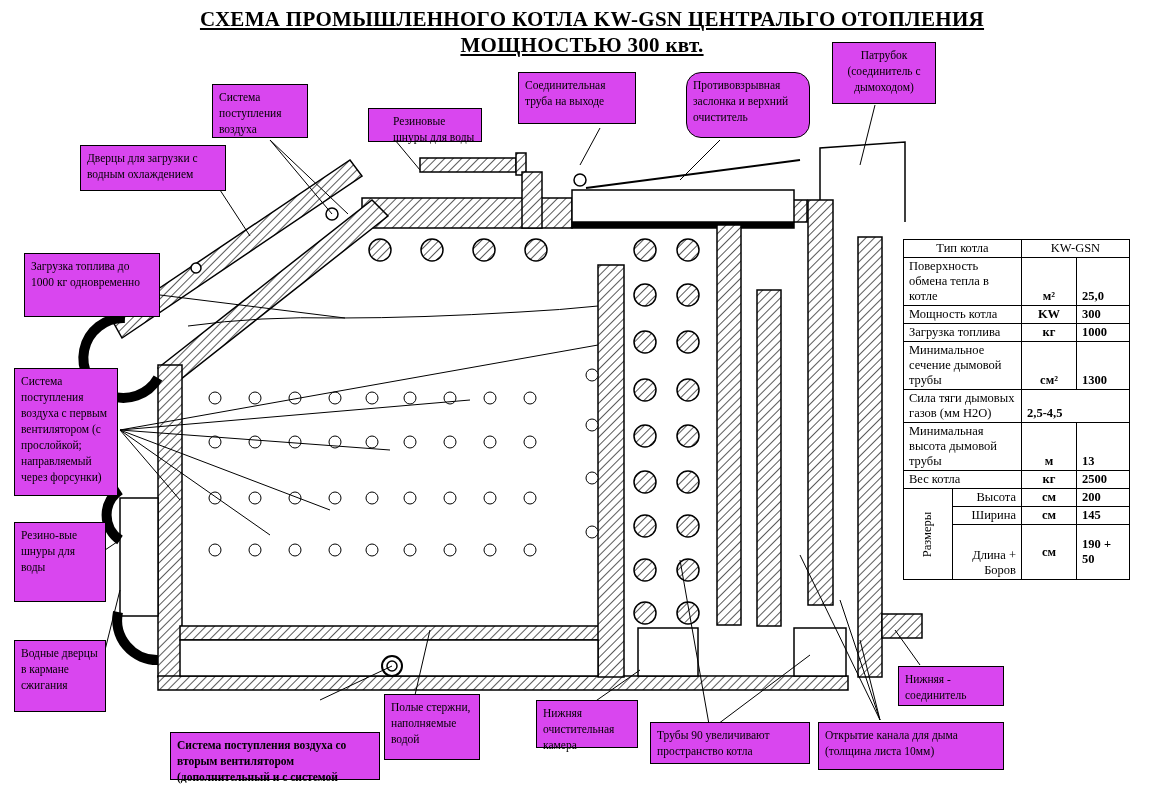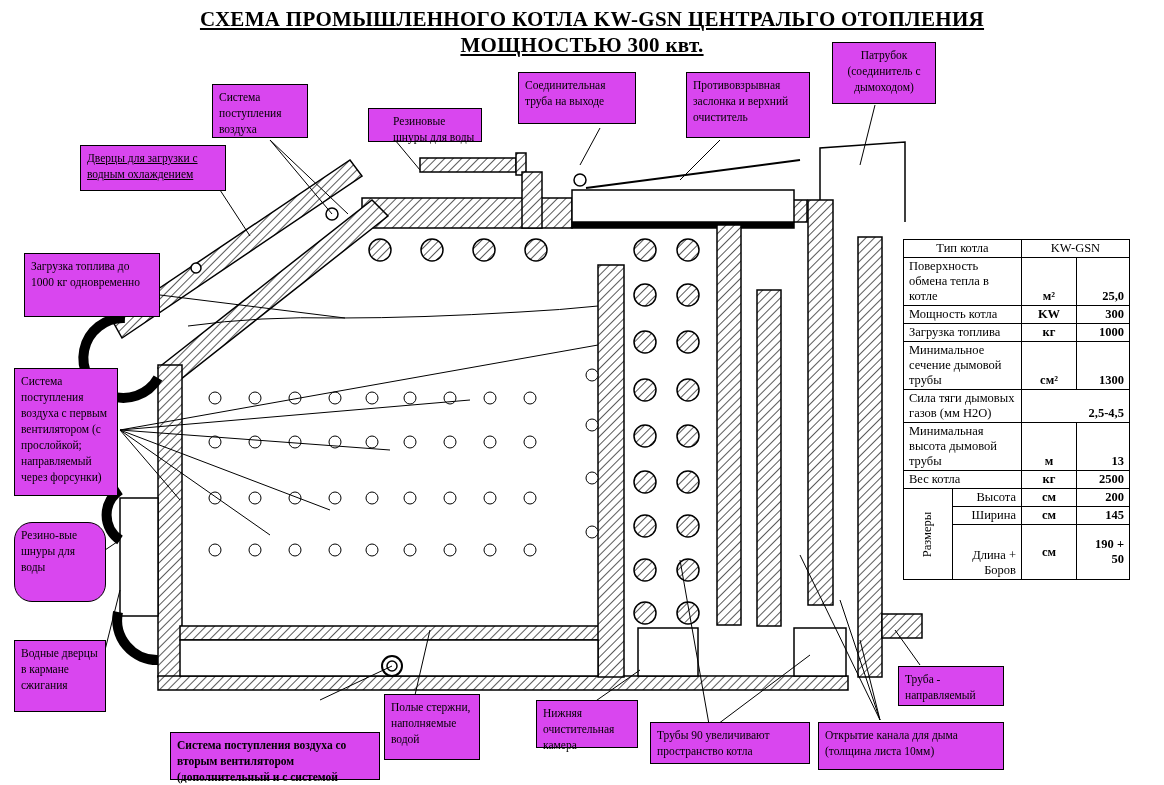--- a/index.html
+++ b/index.html
@@ -10,21 +10,21 @@
   .t1 { top:7px; left:10px; }
   .t2 { top:33px; left:0; }
   svg.diagram { position:absolute; left:0; top:0; }
   .callout { position:absolute; background:#d946ef; border:1px solid #000;
              font-size:11.5px; line-height:16px; padding:4px 6px; box-sizing:border-box; }
   .callout.center { text-align:center; }
   .specs { position:absolute; left:903px; top:239px; width:227px; border-collapse:collapse;
            font-size:12.5px; background:#fff; }
   .specs td { border:1px solid #000; padding:1px 5px; vertical-align:bottom; }
   .specs td.unit { text-align:center; font-weight:bold; width:44px; }
-  .specs td.val { text-align:right; font-weight:bold; width:42px; }
+  .specs td.val { text-align:left; font-weight:bold; width:42px; }
   .specs td.head { text-align:center; vertical-align:middle; }
   .specs td.vert { width:48px; padding:0; vertical-align:middle; text-align:center; }
   .specs td.vert span { display:inline-block; transform:rotate(-90deg); white-space:nowrap; }
   .specs td.sub { text-align:right; }
 </style>
 </head>
 <body>
 
 <div class="title t1">СХЕМА ПРОМЫШЛЕННОГО КОТЛА KW-GSN ЦЕНТРАЛЬГО ОТОПЛЕНИЯ</div>
 <div class="title t2">МОЩНОСТЬЮ 300 квт.</div>
@@ -181,33 +181,33 @@
     <line x1="880" y1="720" x2="800" y2="555"></line>
     <line x1="880" y1="720" x2="840" y2="600"></line>
     <line x1="880" y1="720" x2="860" y2="640"></line>
     <line x1="920" y1="665" x2="895" y2="630"></line>
   </g>
 </svg>
 
 <div class="callout" style="left:212px;top:84px;width:96px;height:54px;">Система поступления воздуха</div>
 <div class="callout" style="left:368px;top:108px;width:114px;height:34px;padding-left:24px;">Резиновые шнуры для воды</div>
 <div class="callout" style="left:518px;top:72px;width:118px;height:52px;">Соединительная труба на выходе</div>
-<div class="callout" style="left:686px;top:72px;width:124px;height:66px;">Противовзрывная заслонка и верхний очиститель</div>
+<div class="callout" style="left:686px;top:72px;width:124px;height:66px;border-radius:15px;">Противовзрывная заслонка и верхний очиститель</div>
 <div class="callout center" style="left:832px;top:42px;width:104px;height:62px;">Патрубок (соединитель с дымоходом)</div>
-<div class="callout" style="left:80px;top:145px;width:146px;height:46px;text-decoration:underline;">Дверцы для загрузки с водным охлаждением</div>
+<div class="callout" style="left:80px;top:145px;width:146px;height:46px;">Дверцы для загрузки с водным охлаждением</div>
 <div class="callout" style="left:24px;top:253px;width:136px;height:64px;">Загрузка топлива до 1000 кг одновременно</div>
 <div class="callout" style="left:14px;top:368px;width:104px;height:128px;">Система поступления воздуха с первым вентилятором (с прослойкой; направляемый через форсунки)</div>
-<div class="callout" style="left:14px;top:522px;width:92px;height:80px;border-radius:18px;">Резино-вые шнуры для воды</div>
+<div class="callout" style="left:14px;top:522px;width:92px;height:80px;">Резино-вые шнуры для воды</div>
 <div class="callout" style="left:14px;top:640px;width:92px;height:72px;">Водные дверцы в кармане сжигания</div>
 <div class="callout" style="left:170px;top:732px;width:210px;height:48px;font-weight:bold;">Система поступления воздуха со вторым вентилятором (дополнительный и с системой вспомогательного отопления)</div>
 <div class="callout" style="left:384px;top:694px;width:96px;height:66px;">Полые стержни, наполняемые водой</div>
 <div class="callout" style="left:536px;top:700px;width:102px;height:48px;">Нижняя очистительная камера</div>
 <div class="callout" style="left:650px;top:722px;width:160px;height:42px;">Трубы 90 увеличивают пространство котла</div>
 <div class="callout" style="left:818px;top:722px;width:186px;height:48px;">Открытие канала для дыма (толщина листа 10мм)</div>
-<div class="callout" style="left:898px;top:666px;width:106px;height:40px;">Труба - направляемый</div>
+<div class="callout" style="left:898px;top:666px;width:106px;height:40px;">Нижняя - соединитель</div>
 
 <table class="specs">
   <tbody>
       <tr>
     <td colspan="2" class="head">Тип котла</td>
     <td colspan="2" class="head">KW-GSN</td>
   </tr>
   <tr>
     <td colspan="2">Поверхность обмена тепла в котле</td>
     <td class="unit">м²</td>

